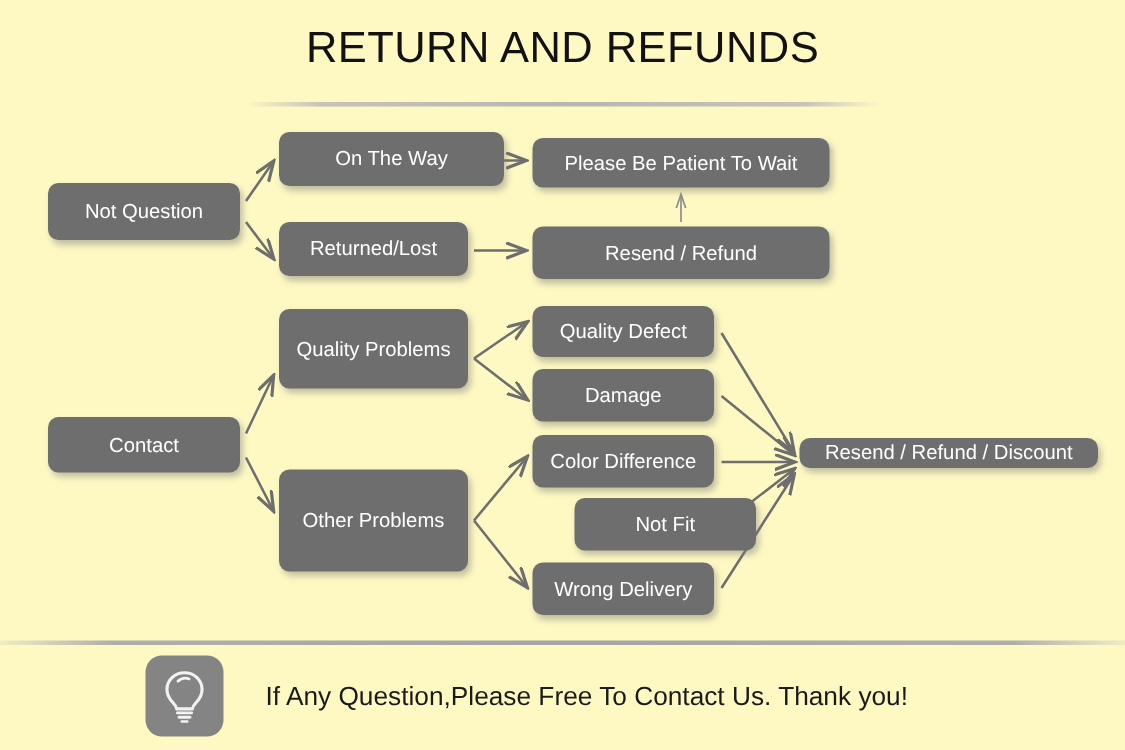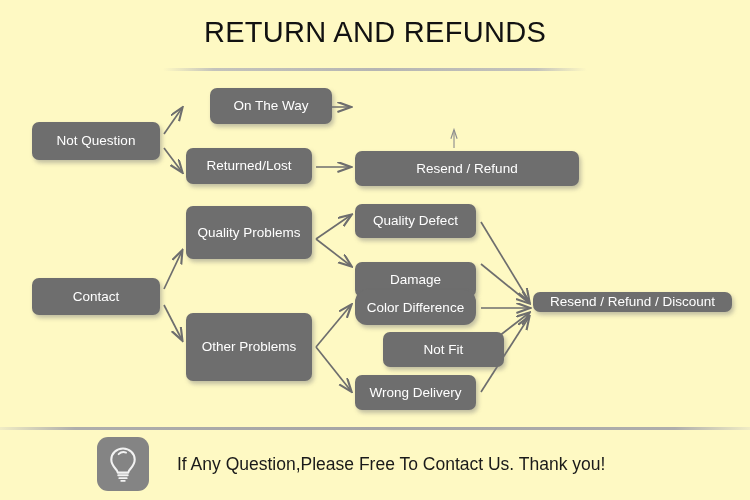--- a/index.html
+++ b/index.html
@@ -139,31 +139,32 @@
       <line x1="481" y1="264" x2="529" y2="303"></line>
       <line x1="481" y1="308" x2="529" y2="308"></line>
       <line x1="481" y1="350" x2="529" y2="313"></line>
       <line x1="481" y1="392" x2="529" y2="317"></line>
     </g>
 
     <line x1="454" y1="148" x2="454" y2="130" stroke="#8e8e8e" stroke-width="1.15" fill="none" marker-end="url(#ah-thin)"></line>
   </svg>
 
   <div class="node" style="left:32px; top:122px; width:128px; height:38px;">Not Question</div>
-  <div class="node" style="left:186px; top:88px; width:122px; height:36px;margin-left:24px;">On The Way</div>
+  <div class="node" style="left:186px; top:88px; width:150px; height:36px;">On The Way</div>
   <div class="node" style="left:186px; top:148px; width:126px; height:36px;">Returned/Lost</div>
-  <div class="node" style="left:355px; top:151px; width:224px; height:35px;">Resend / Refund</div>
+  <div class="node" style="left:355px; top:92px; width:198px; height:33px;">Please Be Patient To Wait</div>
+  <div class="node" style="left:355px; top:151px; width:198px; height:35px;">Resend / Refund</div>
 
   <div class="node" style="left:32px; top:278px; width:128px; height:37px;">Contact</div>
   <div class="node" style="left:186px; top:206px; width:126px; height:53px;">Quality Problems</div>
   <div class="node" style="left:186px; top:313px; width:126px; height:68px;">Other Problems</div>
 
   <div class="node" style="left:355px; top:204px; width:121px; height:34px;">Quality Defect</div>
-  <div class="node" style="left:355px; top:246px; width:121px; height:35px;margin-top:16px;">Damage</div>
-  <div class="node" style="left:355px; top:290px; width:121px; height:35px;border-radius:12px;">Color Difference</div>
+  <div class="node" style="left:355px; top:246px; width:121px; height:35px;">Damage</div>
+  <div class="node" style="left:355px; top:290px; width:121px; height:35px;">Color Difference</div>
   <div class="node" style="left:355px; top:332px; width:121px; height:35px;margin-left:28px;">Not Fit</div>
   <div class="node" style="left:355px; top:375px; width:121px; height:35px;">Wrong Delivery</div>
 
   <div class="node" style="left:533px; top:292px; width:199px; height:20px;">Resend / Refund / Discount</div>
 
   <div id="footer-divider"></div>
   <div id="footer">
     <div id="bulb-box">
       <svg width="34" height="38" viewBox="0 0 34 38" xmlns="http://www.w3.org/2000/svg">
         <path d="M17 3.5 C10.4 3.5 5.3 8.5 5.3 14.6 C5.3 18.7 7.4 21.4 9.5 23.7

